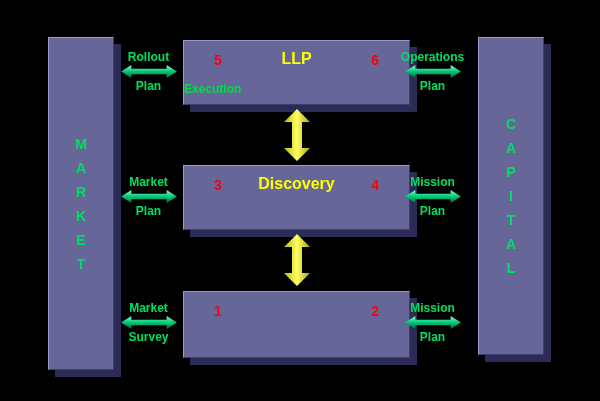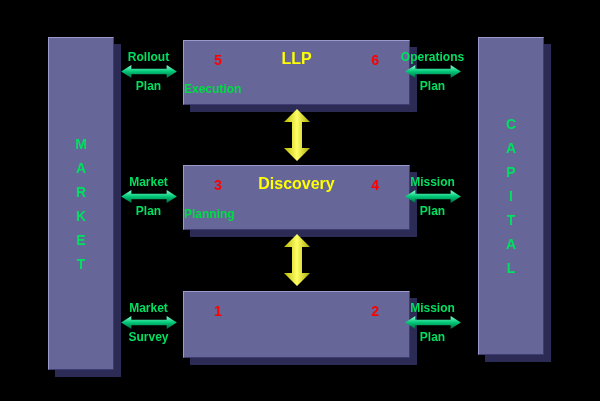--- a/index.html
+++ b/index.html
@@ -120,21 +120,20 @@
   <div class="panel node node-llp">
     <span class="num num-left">5</span>
     <div class="node-title">LLP</div>
     <div class="node-subtitle">Execution</div>
     <span class="num num-right">6</span>
   </div>
 
   <div class="panel node node-alliance">
     <span class="num num-left">3</span>
     <div class="node-title">Discovery</div>
-    <div class="node-subtitle">Planning</div>
     <span class="num num-right">4</span>
   </div>
 
   <div class="panel node node-think">
     <span class="num num-left">1</span>
     <span class="num num-right">2</span>
   </div>
 
   <div class="hlink hlink-left hlink-row1">
     <div class="hlink-label">Rollout</div>

